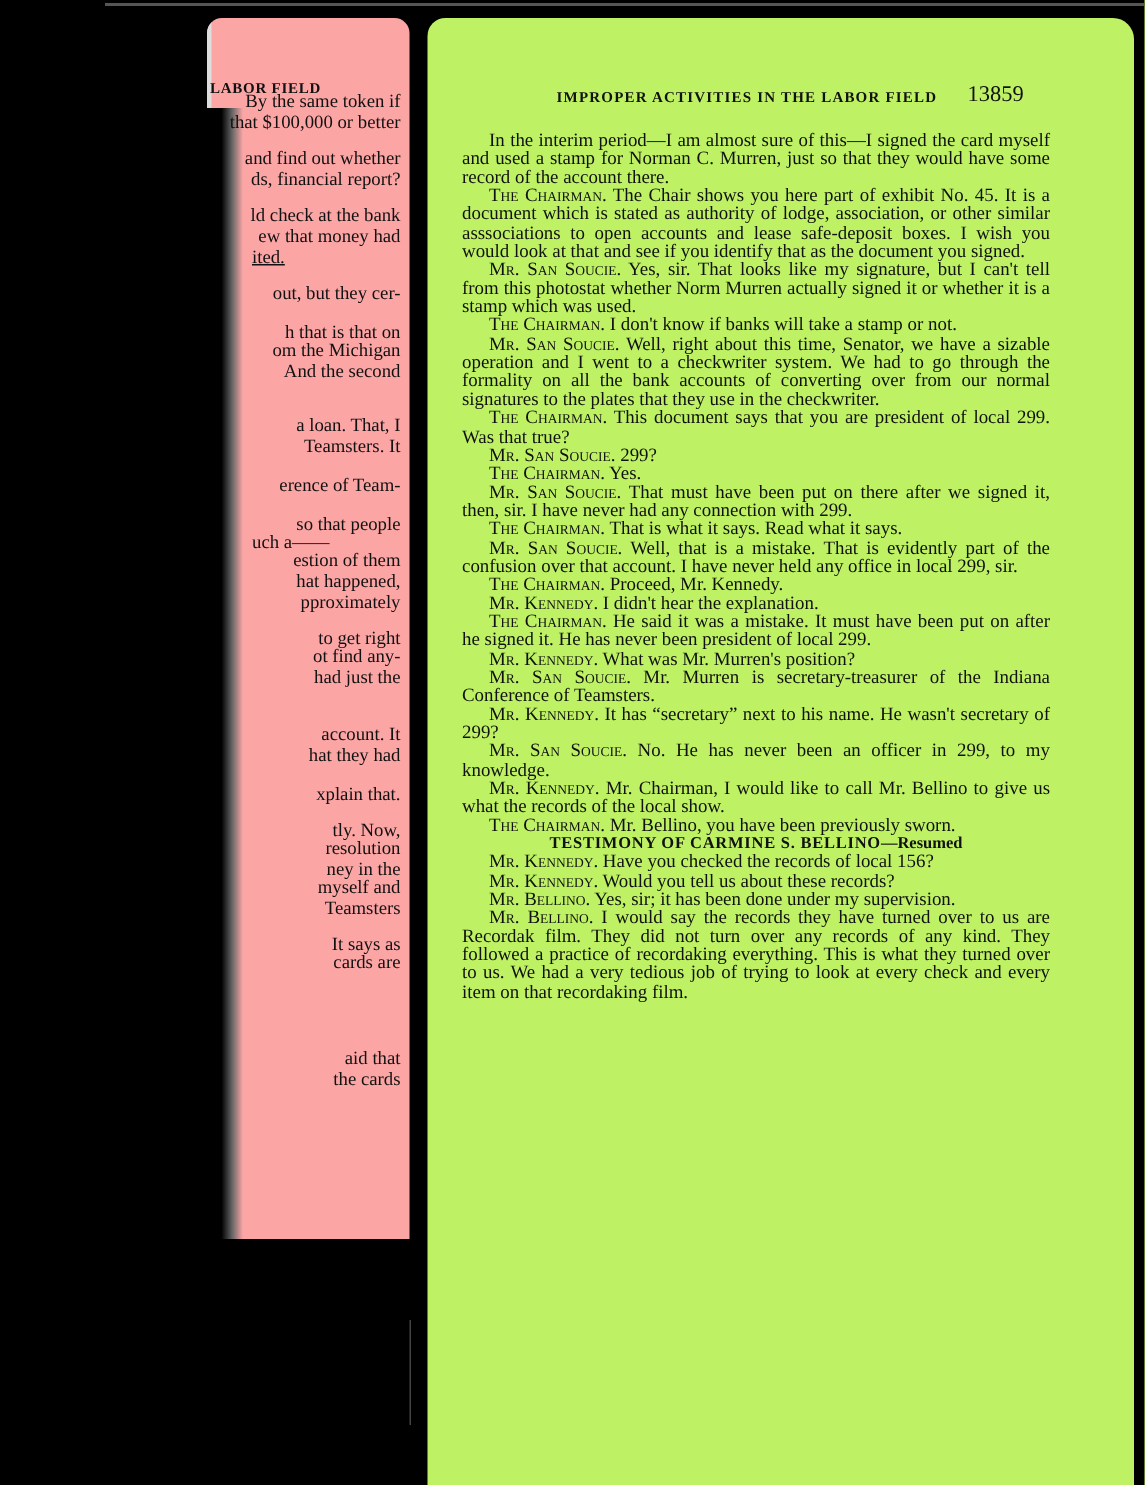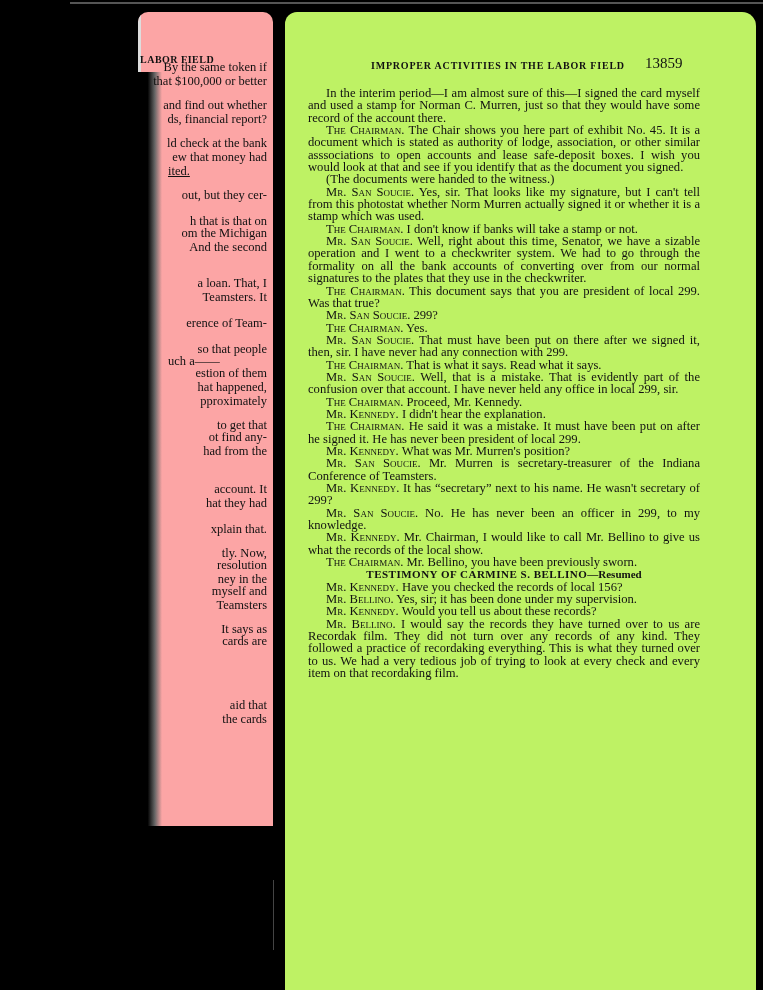--- a/index.html
+++ b/index.html
@@ -66,23 +66,23 @@
       <div class="left-line" style="top: 214px;">om the Michigan</div>
       <div class="left-line" style="top: 228px;">And the second</div>
       <div class="left-line" style="top: 264px;">a loan.   That, I</div>
       <div class="left-line" style="top: 278px;">Teamsters.   It</div>
       <div class="left-line" style="top: 304px;">erence of Team-</div>
       <div class="left-line" style="top: 330px;">so that people</div>
       <div class="left-line" style="top: 342px; right: auto; left: 30px;">uch a——</div>
       <div class="left-line" style="top: 354px;">estion of them</div>
       <div class="left-line" style="top: 368px;">hat happened,</div>
       <div class="left-line" style="top: 382px;">pproximately</div>
-      <div class="left-line" style="top: 406px;">to get that</div>
+      <div class="left-line" style="top: 406px;">to get right</div>
       <div class="left-line" style="top: 418px;">ot find any-</div>
-      <div class="left-line" style="top: 432px;">had from the</div>
+      <div class="left-line" style="top: 432px;">had just the</div>
       <div class="left-line" style="top: 470px;">account.   It</div>
       <div class="left-line" style="top: 484px;">hat they had</div>
       <div class="left-line" style="top: 510px;">xplain that.</div>
       <div class="left-line" style="top: 534px;">tly.  Now,</div>
       <div class="left-line" style="top: 546px;">resolution</div>
       <div class="left-line" style="top: 560px;">ney in the</div>
       <div class="left-line" style="top: 572px;">myself and</div>
       <div class="left-line" style="top: 586px;">Teamsters</div>
       <div class="left-line" style="top: 610px;">It says as</div>
       <div class="left-line" style="top: 622px;">cards are</div>
@@ -91,21 +91,20 @@
     </div>
 </div>
 
 <div class="page-right">
   <div class="running-head">IMPROPER ACTIVITIES IN THE LABOR FIELD</div>
   <div class="page-number">13859</div>
   <div class="body-text">
     <div id="paras-before">
         <p><span>In the interim period—I am almost sure of this—I signed the card myself and used a stamp for Norman C. Murren, just so that they would have some record of the account there.</span></p>
         <p><span class="sc">The Chairman.</span><span> The Chair shows you here part of exhibit No. 45. It is a document which is stated as authority of lodge, association, or other similar asssociations to open accounts and lease safe-deposit boxes. I wish you would look at that and see if you identify that as the document you signed.</span></p>
-        <p><span>(The documents were handed to the witness.)</span></p>
         <p><span class="sc">Mr. San Soucie.</span><span> Yes, sir. That looks like my signature, but I can't tell from this photostat whether Norm Murren actually signed it or whether it is a stamp which was used.</span></p>
         <p><span class="sc">The Chairman.</span><span> I don't know if banks will take a stamp or not.</span></p>
         <p><span class="sc">Mr. San Soucie.</span><span> Well, right about this time, Senator, we have a sizable operation and I went to a checkwriter system. We had to go through the formality on all the bank accounts of converting over from our normal signatures to the plates that they use in the checkwriter.</span></p>
         <p><span class="sc">The Chairman.</span><span> This document says that you are president of local 299. Was that true?</span></p>
         <p><span class="sc">Mr. San Soucie.</span><span> 299?</span></p>
         <p><span class="sc">The Chairman.</span><span> Yes.</span></p>
         <p><span class="sc">Mr. San Soucie.</span><span> That must have been put on there after we signed it, then, sir. I have never had any connection with 299.</span></p>
         <p><span class="sc">The Chairman.</span><span> That is what it says. Read what it says.</span></p>
         <p><span class="sc">Mr. San Soucie.</span><span> Well, that is a mistake. That is evidently part of the confusion over that account. I have never held any office in local 299, sir.</span></p>
         <p><span class="sc">The Chairman.</span><span> Proceed, Mr. Kennedy.</span></p>
@@ -116,20 +115,20 @@
         <p><span class="sc">Mr. Kennedy.</span><span> It has “secretary” next to his name. He wasn't secretary of 299?</span></p>
         <p><span class="sc">Mr. San Soucie.</span><span> No. He has never been an officer in 299, to my knowledge.</span></p>
         <p><span class="sc">Mr. Kennedy.</span><span> Mr. Chairman, I would like to call Mr. Bellino to give us what the records of the local show.</span></p>
         <p><span class="sc">The Chairman.</span><span> Mr. Bellino, you have been previously sworn.</span></p>
       </div>
     <p class="heading">
       <span>TESTIMONY OF CARMINE S. BELLINO</span><span class="resumed">—Resumed</span>
     </p>
     <div id="paras-after">
         <p><span class="sc">Mr. Kennedy.</span><span> Have you checked the records of local 156?</span></p>
+        <p><span class="sc">Mr. Kennedy.</span><span> Would you tell us about these records?</span></p>
         <p><span class="sc">Mr. Bellino.</span><span> Yes, sir; it has been done under my supervision.</span></p>
-        <p><span class="sc">Mr. Kennedy.</span><span> Would you tell us about these records?</span></p>
         <p><span class="sc">Mr. Bellino.</span><span> I would say the records they have turned over to us are Recordak film. They did not turn over any records of any kind. They followed a practice of recordaking everything. This is what they turned over to us. We had a very tedious job of trying to look at every check and every item on that recordaking film.</span></p>
       </div>
   </div>
 </div>
 
 <div class="bottom-line"></div>
 
 </body></html>

